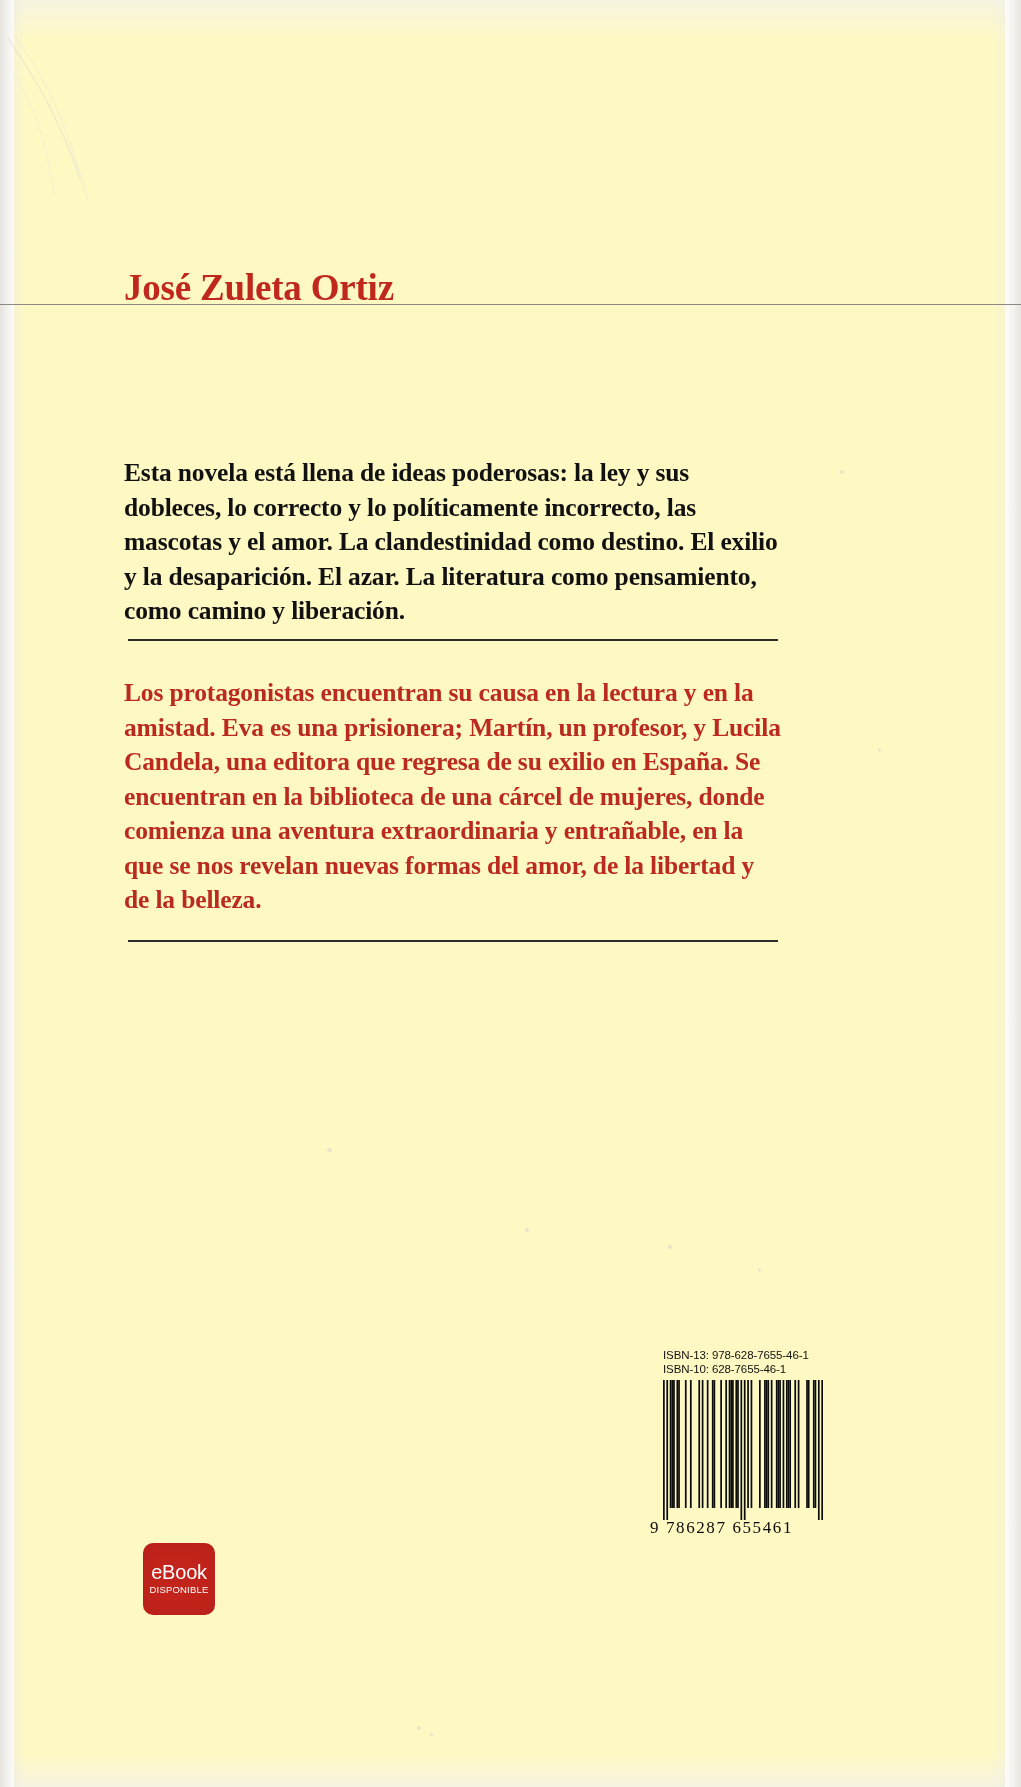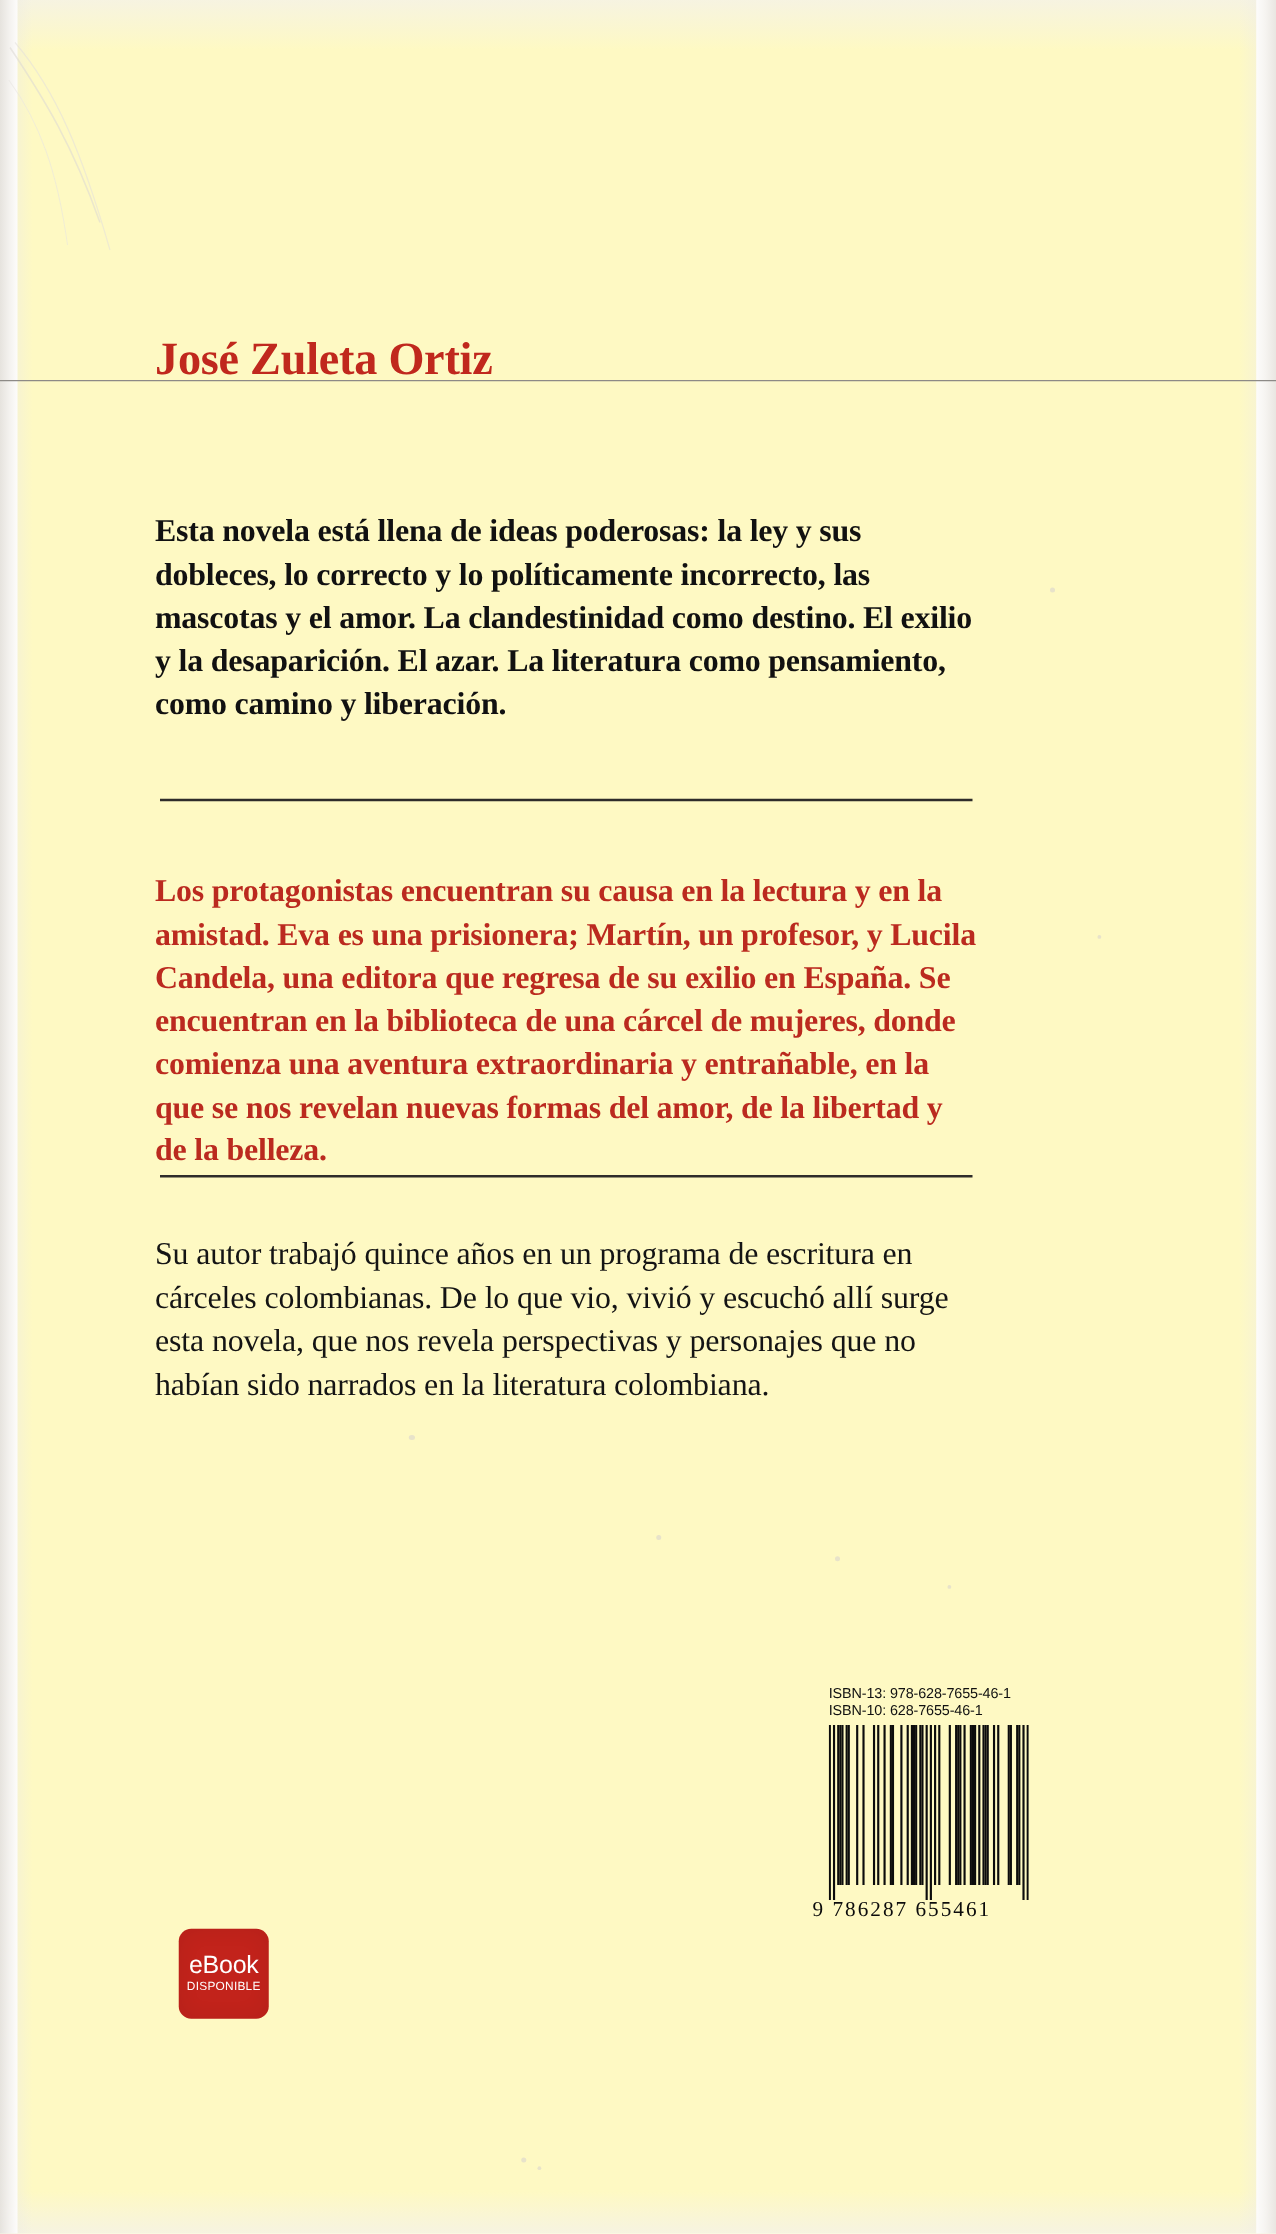--- a/index.html
+++ b/index.html
@@ -85,30 +85,30 @@
   .para {
     position: absolute;
     left: 124px;
     width: 660px;
   }
   .para p {
     margin: 0;
   }
 
   .para-bold {
-    top: 408px;
+    top: 456px;
     font-size: 25.5px;
     line-height: 34.5px;
     font-weight: bold;
     color: #111111;
     letter-spacing: -0.15px;
   }
 
   .para-red {
-    top: 696px;
+    top: 676px;
     font-size: 25.5px;
     line-height: 34.5px;
     font-weight: bold;
     color: #bb2a1f;
     letter-spacing: -0.15px;
   }
 
   .para-plain {
     top: 985px;
     font-size: 25.5px;
@@ -258,23 +258,20 @@
   </div>
 
   <div class="divider div-1"></div>
 
   <div class="para para-red">
     <p>Los protagonistas encuentran su causa en la lectura y en la amistad. Eva es una prisionera; Martín, un profesor, y Lucila Candela, una editora que regresa de su exilio en España. Se encuentran en la biblioteca de una cárcel de mujeres, donde comienza una aventura extraordinaria y entrañable, en la que se nos revelan nuevas formas del amor, de la libertad y de la belleza.</p>
   </div>
 
   <div class="divider div-2"></div>
 
-  <div class="para para-plain">
-    <p>Su autor trabajó quince años en un programa de escritura en cárceles colombianas. De lo que vio, vivió y escuchó allí surge esta novela, que nos revela perspectivas y personajes que no habían sido narrados en la literatura colombiana.</p>
-  </div>
 
   <div class="ebook-badge">
     <span class="eb-main">eBook</span>
     <span class="eb-sub">DISPONIBLE</span>
   </div>
 
 
   <div class="isbn-block">
     <div>ISBN-13: 978-628-7655-46-1</div>
     <div>ISBN-10: 628-7655-46-1</div>

